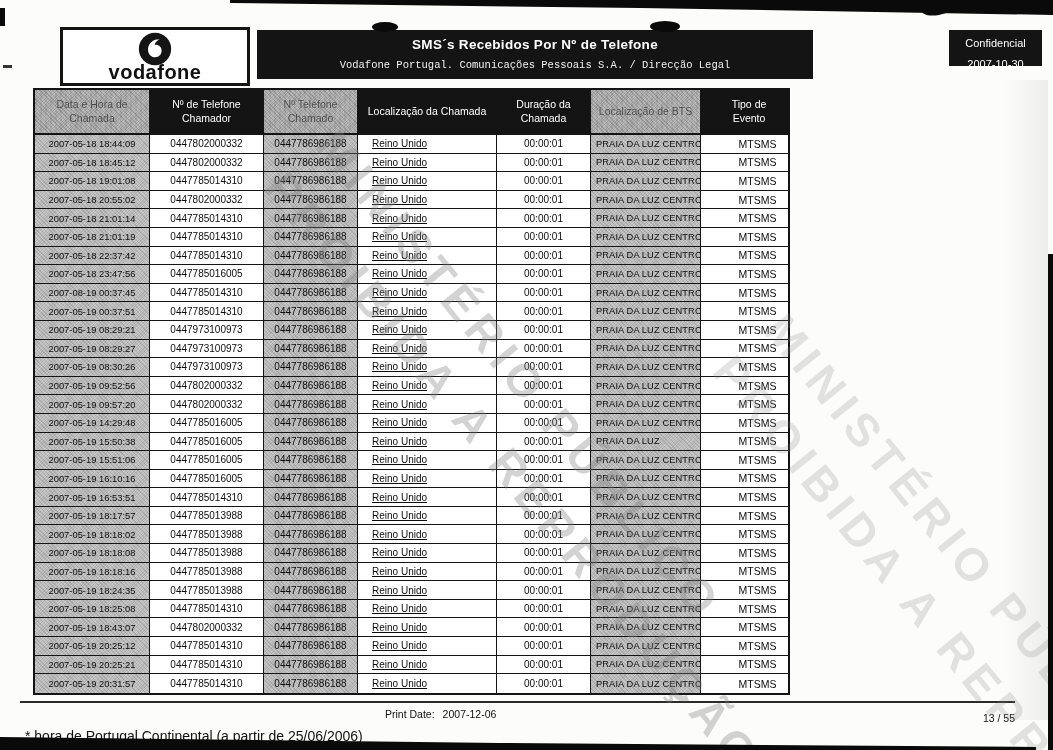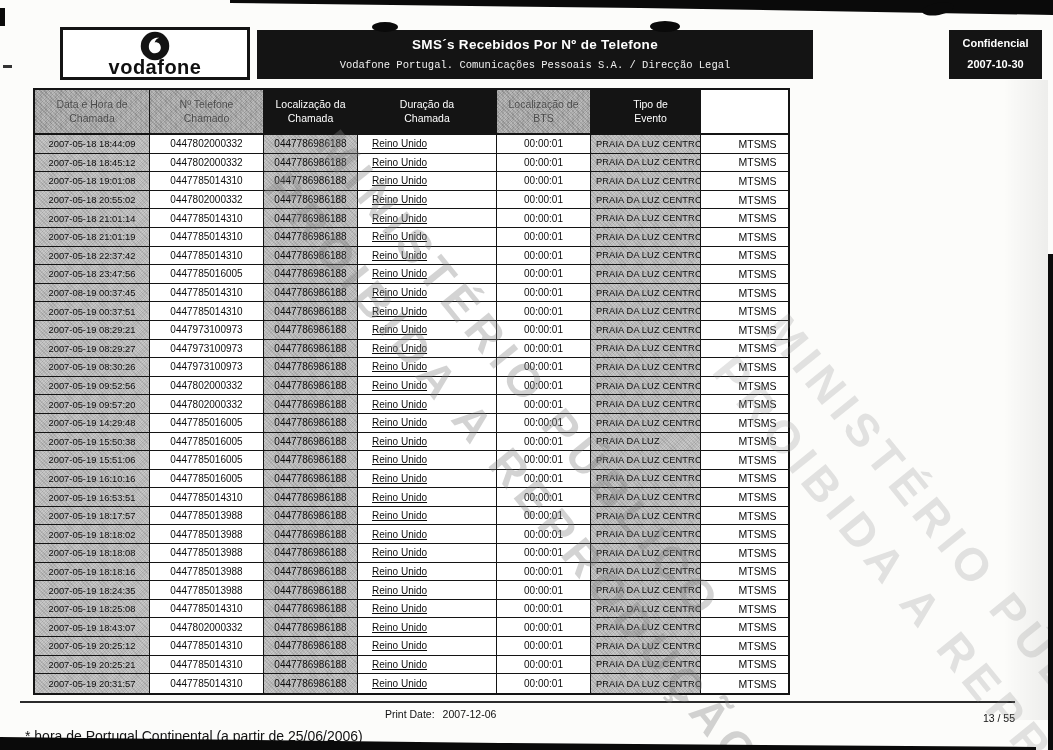--- a/index.html
+++ b/index.html
@@ -5,35 +5,35 @@
   * { margin:0; padding:0; box-sizing:border-box; }
   html,body { background:#e8e8e6; }
   .page {
     position:relative; width:1053px; height:750px;
     background:#fcfcfa; overflow:hidden;
     font-family:"Liberation Sans","DejaVu Sans",sans-serif;
     color:#111;
   }
   
   .logo-box {
-    position:absolute; left:60px; top:27px; width:190px; height:53px;
+    position:absolute; left:60px; top:27px; width:190px; height:59px;
     background:#fff; border:3px solid #141414;
     display:flex; flex-direction:column; align-items:center; justify-content:center;
   }
   .logo-mark { width:34px; height:34px; margin-top:1px; }
   .logo-word { font-size:20px; font-weight:bold; letter-spacing:0.5px; color:#101010; line-height:1; margin-top:-4px; }
   .title-bar {
     position:absolute; left:257px; top:30px; width:556px; height:49px;
     background:#141414; color:#fff; text-align:center;
   }
   .title-bar .title   { font-size:13.5px; font-weight:bold; margin-top:7px; letter-spacing:0.3px; }
   .title-bar .subtitle{ font-size:10.5px; margin-top:7px; color:#f0f0f0;font-family:Liberation Mono, monospace; }
   .conf-box {
-    position:absolute; left:949px; top:30px; width:93px; height:49px;
-    background:#141414; color:#fff; text-align:center; font-weight:bold; font-size:11px;
+    position:absolute; left:949px; top:30px; width:93px; height:36px;
+    background:#141414; color:#fff; text-align:center; font-weight:normal; font-size:11px;
   }
   .conf-box .l1 { margin-top:7px; }
   .conf-box .l2 { margin-top:9px; }
 
   
   .doc-table {
     position:absolute; left:33px; top:88px; width:757px;
     border:2px solid #141414; background:#fff; z-index:2;
     --cols: 115px 114px 94px 139px 94px 110px 1fr;
   }
@@ -122,20 +122,22 @@
 
   <div class="conf-box">
     <div class="l1">Confidencial</div>
     <div class="l2">2007-10-30</div>
   </div>
 
   <div class="doc-table">
     <div class="thead">
         <div class="th grey-h grey-noise">Data e Hora de
 Chamada</div>
+        <div class="th">Nº de Telefone
+Chamador</div>
         <div class="th grey-h grey-noise">Nº Telefone
 Chamado</div>
         <div class="th">Localização da Chamada</div>
         <div class="th">Duração da
 Chamada</div>
         <div class="th grey-h grey-noise">Localização de BTS</div>
         <div class="th">Tipo de
 Evento</div>
       </div>
     <div class="tbody">

